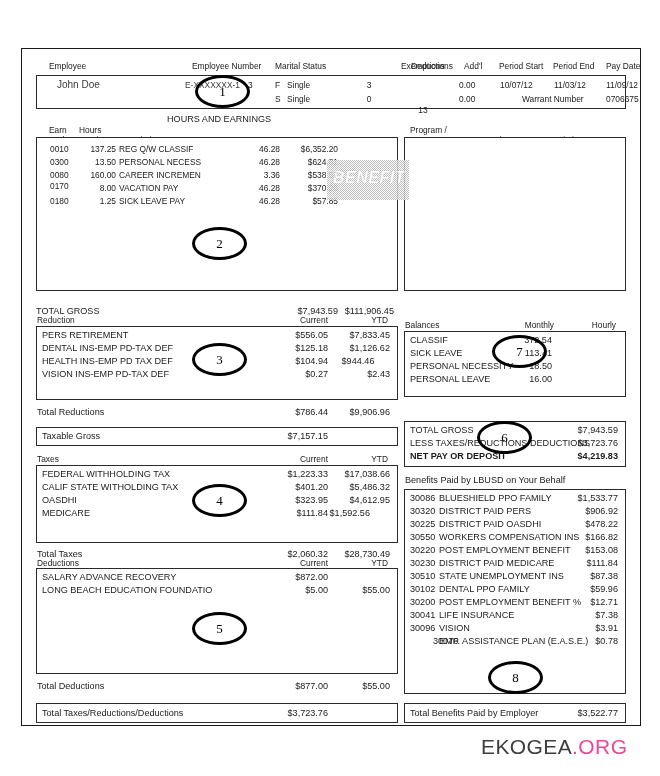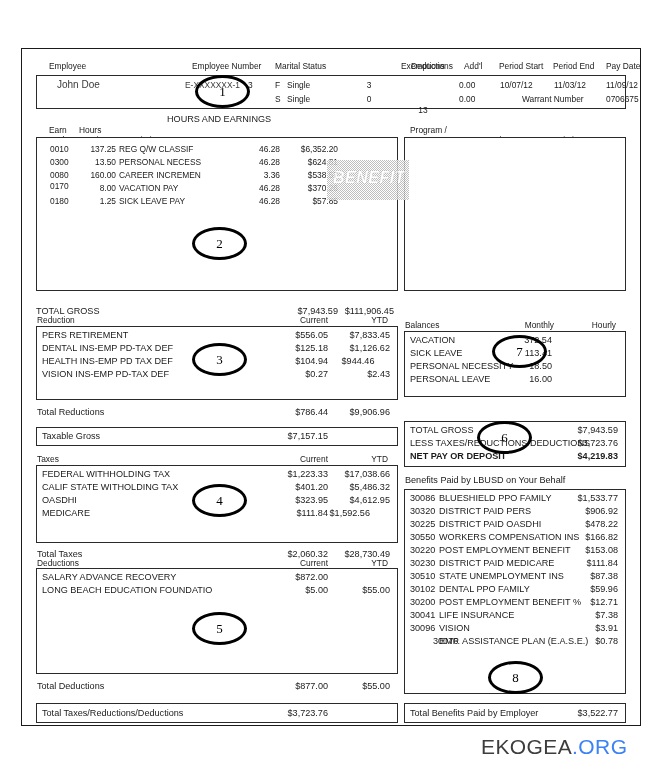--- a/index.html
+++ b/index.html
@@ -71,21 +71,21 @@
     font-family:"Liberation Serif","DejaVu Serif",serif;
   }
 
   
   #footer-logo{
     position:absolute;left:481px;top:735px;
     font-size:21px;letter-spacing:.4px;
     font-family:"Liberation Sans","DejaVu Sans",sans-serif;
   }
   #footer-logo .dark{color:#3d3d3d;}
-  #footer-logo .green{color:#3b82f6;}
+  #footer-logo .green{color:#ec4899;}
 </style>
 </head>
 <body>
 
 <div class="page">
  <div class="doc-frame">
 
   <div class="abs t" style="left:27px;top:12px;">Employee</div>
   <div class="abs t" style="left:170px;top:12px;">Employee Number</div>
   <div class="abs t" style="left:253px;top:12px;">Marital Status</div>
@@ -257,21 +257,21 @@
 
   <div class="box" id="total-trd-box"></div>
   <div class="abs t9" style="left:20px;top:658px;">Total Taxes/Reductions/Deductions</div>
   <div class="abs t9 r" style="left:244px;top:658px;width:62px;">$3,723.76</div>
 
   <div class="abs t" style="left:383px;top:271px;">Balances</div>
   <div class="abs t r" style="left:480px;top:271px;width:52px;">Monthly</div>
   <div class="abs t r" style="left:542px;top:271px;width:52px;">Hourly</div>
   <div class="box" id="balances-box"></div>
 
-  <div class="abs t9" style="left:388px;top:285px;">VACATION</div>
+  <div class="abs t9" style="left:388px;top:285px;">CLASSIF</div>
   <div class="abs t9 r" style="left:478px;top:285px;width:52px;">372.54</div>
   <div class="abs t9" style="left:388px;top:298px;">SICK LEAVE</div>
   <div class="abs t9 r" style="left:478px;top:298px;width:52px;">113.41</div>
   <div class="abs t9" style="left:388px;top:311px;">PERSONAL NECESSITY</div>
   <div class="abs t9 r" style="left:478px;top:311px;width:52px;">18.50</div>
   <div class="abs t9" style="left:388px;top:324px;">PERSONAL LEAVE</div>
   <div class="abs t9 r" style="left:478px;top:324px;width:52px;">16.00</div>
 
   <div class="marker" style="left:470px;top:286px;width:49px;height:27px;">7</div>
 

